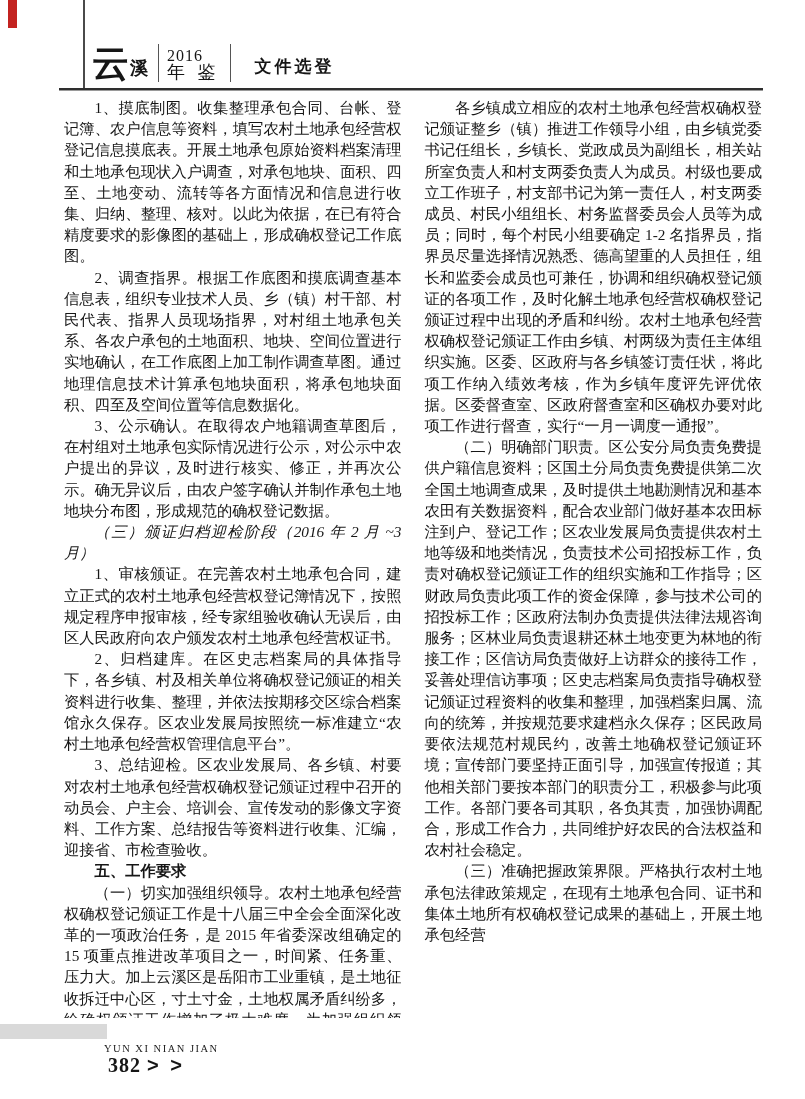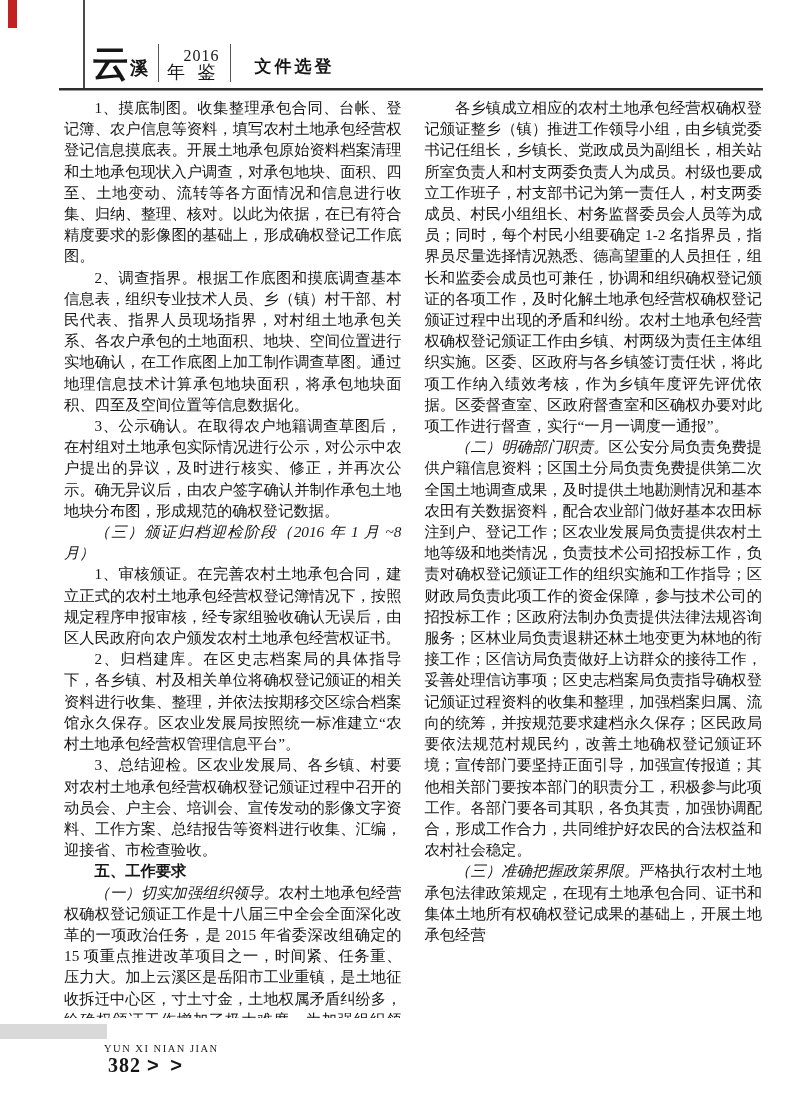--- a/index.html
+++ b/index.html
@@ -14,38 +14,38 @@
   }
   
   .red-mark{position:absolute;left:8px;top:0;width:9px;height:28px;background:#c32320;}
   
   .hdr-vline{position:absolute;left:83px;top:0;width:2px;height:88px;background:#4a4a4a;}
   .hdr{position:absolute;left:92px;top:44px;display:flex;align-items:flex-end;}
   .logo-main{font-size:37px;font-weight:700;line-height:1;letter-spacing:-1px;}
   .logo-sub{font-size:18px;font-weight:700;margin-left:2px;margin-bottom:2px;}
   .hdr-div{width:1px;height:38px;background:#555;margin:0 8px 0 10px;align-self:center;}
   .yearblock{display:flex;flex-direction:column;justify-content:center;align-self:center;}
-  .year{font-size:16px;line-height:18px;letter-spacing:1px;text-align:right;}
+  .year{font-size:16px;line-height:18px;letter-spacing:1px;}
   .yearbook{font-size:18px;line-height:15px;letter-spacing:4px;}
   .section-title{font-size:17px;font-weight:700;font-family:"Liberation Sans","DejaVu Sans",sans-serif;margin-left:16px;margin-bottom:4px;letter-spacing:3px;}
   .hdr-rule{position:absolute;left:59px;top:88px;width:704px;height:3px;
     background:linear-gradient(to bottom,#2e2e2e 0,#2e2e2e 2px,#9a9a9a 2px,#9a9a9a 3px);}
   
   .columns{position:absolute;left:64px;top:97px;width:698px;height:921px;display:flex;gap:23px;overflow:hidden;}
   .col{flex:1 1 0;min-width:0;}
   .col p{
     margin:0;
     font-size:15.3px;
     line-height:21.2px;
     text-align:justify;
     text-indent:2em;
   }
   .col p.bold-heading{font-weight:700;}
   .col p.kai-heading{font-style:italic;}
-  .kai{font-style:italic;}
+  .kai{}
   
   .footer-bar{position:absolute;left:0;top:1024px;width:107px;height:15px;background:#d9d9d9;}
   .page-num-wrap{position:absolute;left:108px;top:1054px;font-size:20px;font-weight:600;letter-spacing:1px;}
   .chevrons{font-weight:800;font-family:"Liberation Sans","DejaVu Sans",sans-serif;letter-spacing:3px;margin-left:6px;}
   .romanized{position:absolute;left:104px;top:1043px;font-size:10.5px;letter-spacing:1.5px;color:#222;}
 </style>
 </head>
 <body>
 
 <div class="page">
@@ -66,21 +66,21 @@
     <span class="section-title">文件选登</span>
   </div>
 
   <div class="hdr-rule"></div>
 
   <div class="columns">
     <div class="col">
         <p class="body">1、摸底制图。收集整理承包合同、台帐、登记簿、农户信息等资料，填写农村土地承包经营权登记信息摸底表。开展土地承包原始资料档案清理和土地承包现状入户调查，对承包地块、面积、四至、土地变动、流转等各方面情况和信息进行收集、归纳、整理、核对。以此为依据，在已有符合精度要求的影像图的基础上，形成确权登记工作底图。</p>
         <p class="body">2、调查指界。根据工作底图和摸底调查基本信息表，组织专业技术人员、乡（镇）村干部、村民代表、指界人员现场指界，对村组土地承包关系、各农户承包的土地面积、地块、空间位置进行实地确认，在工作底图上加工制作调查草图。通过地理信息技术计算承包地块面积，将承包地块面积、四至及空间位置等信息数据化。</p>
         <p class="body">3、公示确认。在取得农户地籍调查草图后，在村组对土地承包实际情况进行公示，对公示中农户提出的异议，及时进行核实、修正，并再次公示。确无异议后，由农户签字确认并制作承包土地地块分布图，形成规范的确权登记数据。</p>
-        <p class="kai-heading">（三）颁证归档迎检阶段（2016 年 1 月 ~8 月）</p>
+        <p class="kai-heading">（三）颁证归档迎检阶段（2016 年 2 月 ~3 月）</p>
         <p class="body">1、审核颁证。在完善农村土地承包合同，建立正式的农村土地承包经营权登记簿情况下，按照规定程序申报审核，经专家组验收确认无误后，由区人民政府向农户颁发农村土地承包经营权证书。</p>
         <p class="body">2、归档建库。在区史志档案局的具体指导下，各乡镇、村及相关单位将确权登记颁证的相关资料进行收集、整理，并依法按期移交区综合档案馆永久保存。区农业发展局按照统一标准建立“农村土地承包经营权管理信息平台”。</p>
         <p class="body">3、总结迎检。区农业发展局、各乡镇、村要对农村土地承包经营权确权登记颁证过程中召开的动员会、户主会、培训会、宣传发动的影像文字资料、工作方案、总结报告等资料进行收集、汇编，迎接省、市检查验收。</p>
         <p class="bold-heading">五、工作要求</p>
         <p class="body"><span class="kai">（一）切实加强组织领导。</span>农村土地承包经营权确权登记颁证工作是十八届三中全会全面深化改革的一项政治任务，是 2015 年省委深改组确定的 15 项重点推进改革项目之一，时间紧、任务重、压力大。加上云溪区是岳阳市工业重镇，是土地征收拆迁中心区，寸土寸金，土地权属矛盾纠纷多，给确权颁证工作增加了极大难度。为加强组织领导，成立岳阳市云溪区农村土地承包经营权确权登记颁证整区推进工作领导小组，由区委书记任组长、区政府区长任第一副组长、</p>
       </div>
     <div class="col">
         <p class="body">各乡镇成立相应的农村土地承包经营权确权登记颁证整乡（镇）推进工作领导小组，由乡镇党委书记任组长，乡镇长、党政成员为副组长，相关站所室负责人和村支两委负责人为成员。村级也要成立工作班子，村支部书记为第一责任人，村支两委成员、村民小组组长、村务监督委员会人员等为成员；同时，每个村民小组要确定 1-2 名指界员，指界员尽量选择情况熟悉、德高望重的人员担任，组长和监委会成员也可兼任，协调和组织确权登记颁证的各项工作，及时化解土地承包经营权确权登记颁证过程中出现的矛盾和纠纷。农村土地承包经营权确权登记颁证工作由乡镇、村两级为责任主体组织实施。区委、区政府与各乡镇签订责任状，将此项工作纳入绩效考核，作为乡镇年度评先评优依据。区委督查室、区政府督查室和区确权办要对此项工作进行督查，实行“一月一调度一通报”。</p>
         <p class="body"><span class="kai">（二）明确部门职责。</span>区公安分局负责免费提供户籍信息资料；区国土分局负责免费提供第二次全国土地调查成果，及时提供土地勘测情况和基本农田有关数据资料，配合农业部门做好基本农田标注到户、登记工作；区农业发展局负责提供农村土地等级和地类情况，负责技术公司招投标工作，负责对确权登记颁证工作的组织实施和工作指导；区财政局负责此项工作的资金保障，参与技术公司的招投标工作；区政府法制办负责提供法律法规咨询服务；区林业局负责退耕还林土地变更为林地的衔接工作；区信访局负责做好上访群众的接待工作，妥善处理信访事项；区史志档案局负责指导确权登记颁证过程资料的收集和整理，加强档案归属、流向的统筹，并按规范要求建档永久保存；区民政局要依法规范村规民约，改善土地确权登记颁证环境；宣传部门要坚持正面引导，加强宣传报道；其他相关部门要按本部门的职责分工，积极参与此项工作。各部门要各司其职，各负其责，加强协调配合，形成工作合力，共同维护好农民的合法权益和农村社会稳定。</p>
         <p class="body"><span class="kai">（三）准确把握政策界限。</span>严格执行农村土地承包法律政策规定，在现有土地承包合同、证书和集体土地所有权确权登记成果的基础上，开展土地承包经营</p>

